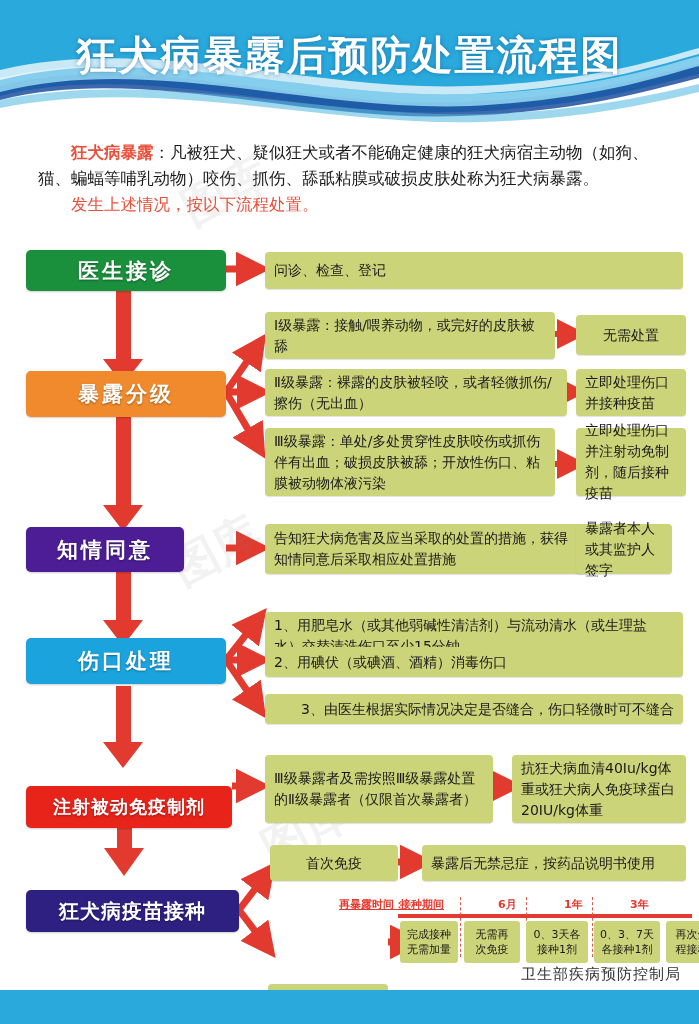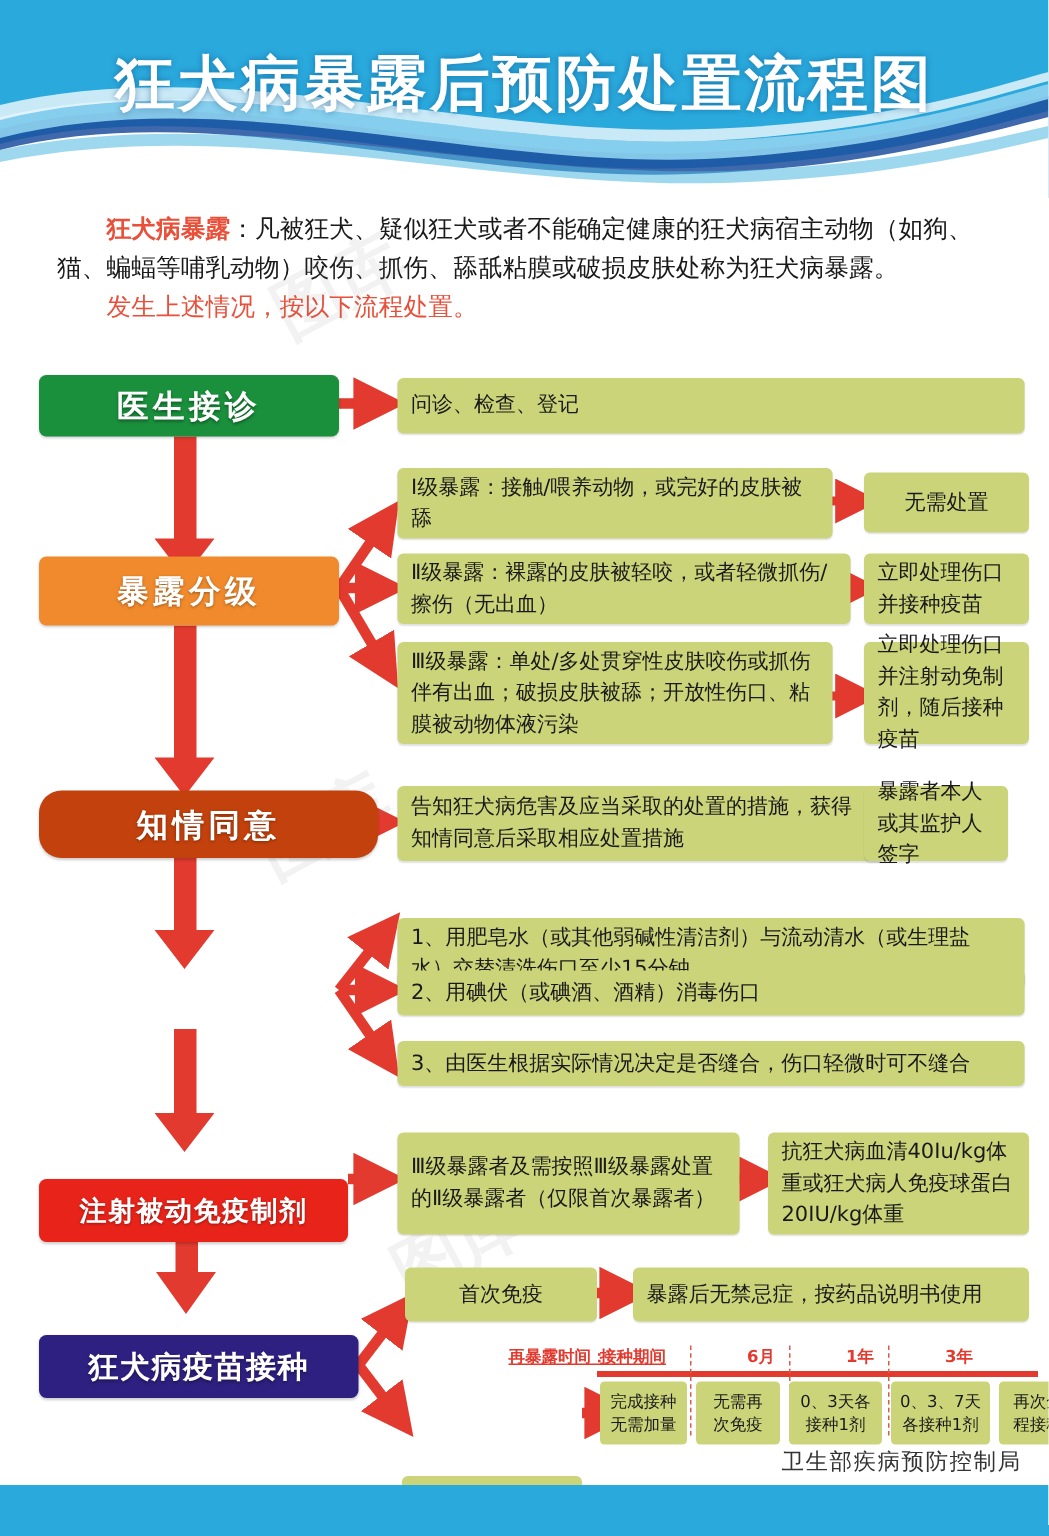--- a/index.html
+++ b/index.html
@@ -257,37 +257,40 @@
       <span>立即处理伤口并接种疫苗</span>
     </div>
 
     <div class="cbox" style="left:265px; top:428px; width:290px; height:68px;">
       <span>Ⅲ级暴露：单处/多处贯穿性皮肤咬伤或抓伤伴有出血；破损皮肤被舔；开放性伤口、粘膜被动物体液污染</span>
     </div>
     <div class="cbox" style="left:576px; top:428px; width:110px; height:68px;">
       <span>立即处理伤口并注射动免制剂，随后接种疫苗</span>
     </div>
 
-    <div class="stage" style="left:26px; top:527px; width:226px; height:45px; background:#c2410c;border-radius:15px;">
+    <div class="stage" style="left:26px; top:527px; width:158px; height:45px; background:#4c1d95;">
       <span>知情同意</span>
     </div>
     <div class="cbox" style="left:265px; top:524px; width:324px; height:50px;">
       <span>告知狂犬病危害及应当采取的处置的措施，获得知情同意后采取相应处置措施</span>
     </div>
     <div class="cbox" style="left:576px; top:524px; width:96px; height:50px;">
       <span>暴露者本人或其监护人签字</span>
     </div>
 
+    <div class="stage" style="left:26px; top:638px; width:200px; height:46px; background:#1ba3dd;">
+      <span>伤口处理</span>
+    </div>
     <div class="cbox" style="left:265px; top:596px; width:418px; height:47px;margin-top:16px;">
       <span>1、用肥皂水（或其他弱碱性清洁剂）与流动清水（或生理盐水）交替清洗伤口至少15分钟</span>
     </div>
     <div class="cbox" style="left:265px; top:647px; width:418px; height:30px;">
       <span>2、用碘伏（或碘酒、酒精）消毒伤口</span>
     </div>
-    <div class="cbox" style="left:265px; top:694px; width:418px; height:30px;">
+    <div class="cbox" style="left:265px; top:694px; width:418px; height:30px;text-align:right;">
       <span>3、由医生根据实际情况决定是否缝合，伤口轻微时可不缝合</span>
     </div>
 
     <div class="stage" style="left:26px; top:786px; width:206px; height:42px; background:#e8231a; font-size:18px; letter-spacing:1px;">
       <span>注射被动免疫制剂</span>
     </div>
     <div class="cbox" style="left:265px; top:755px; width:228px; height:68px;">
       <span>Ⅲ级暴露者及需按照Ⅲ级暴露处置的Ⅱ级暴露者（仅限首次暴露者）</span>
     </div>
     <div class="cbox" style="left:512px; top:755px; width:174px; height:68px;">

